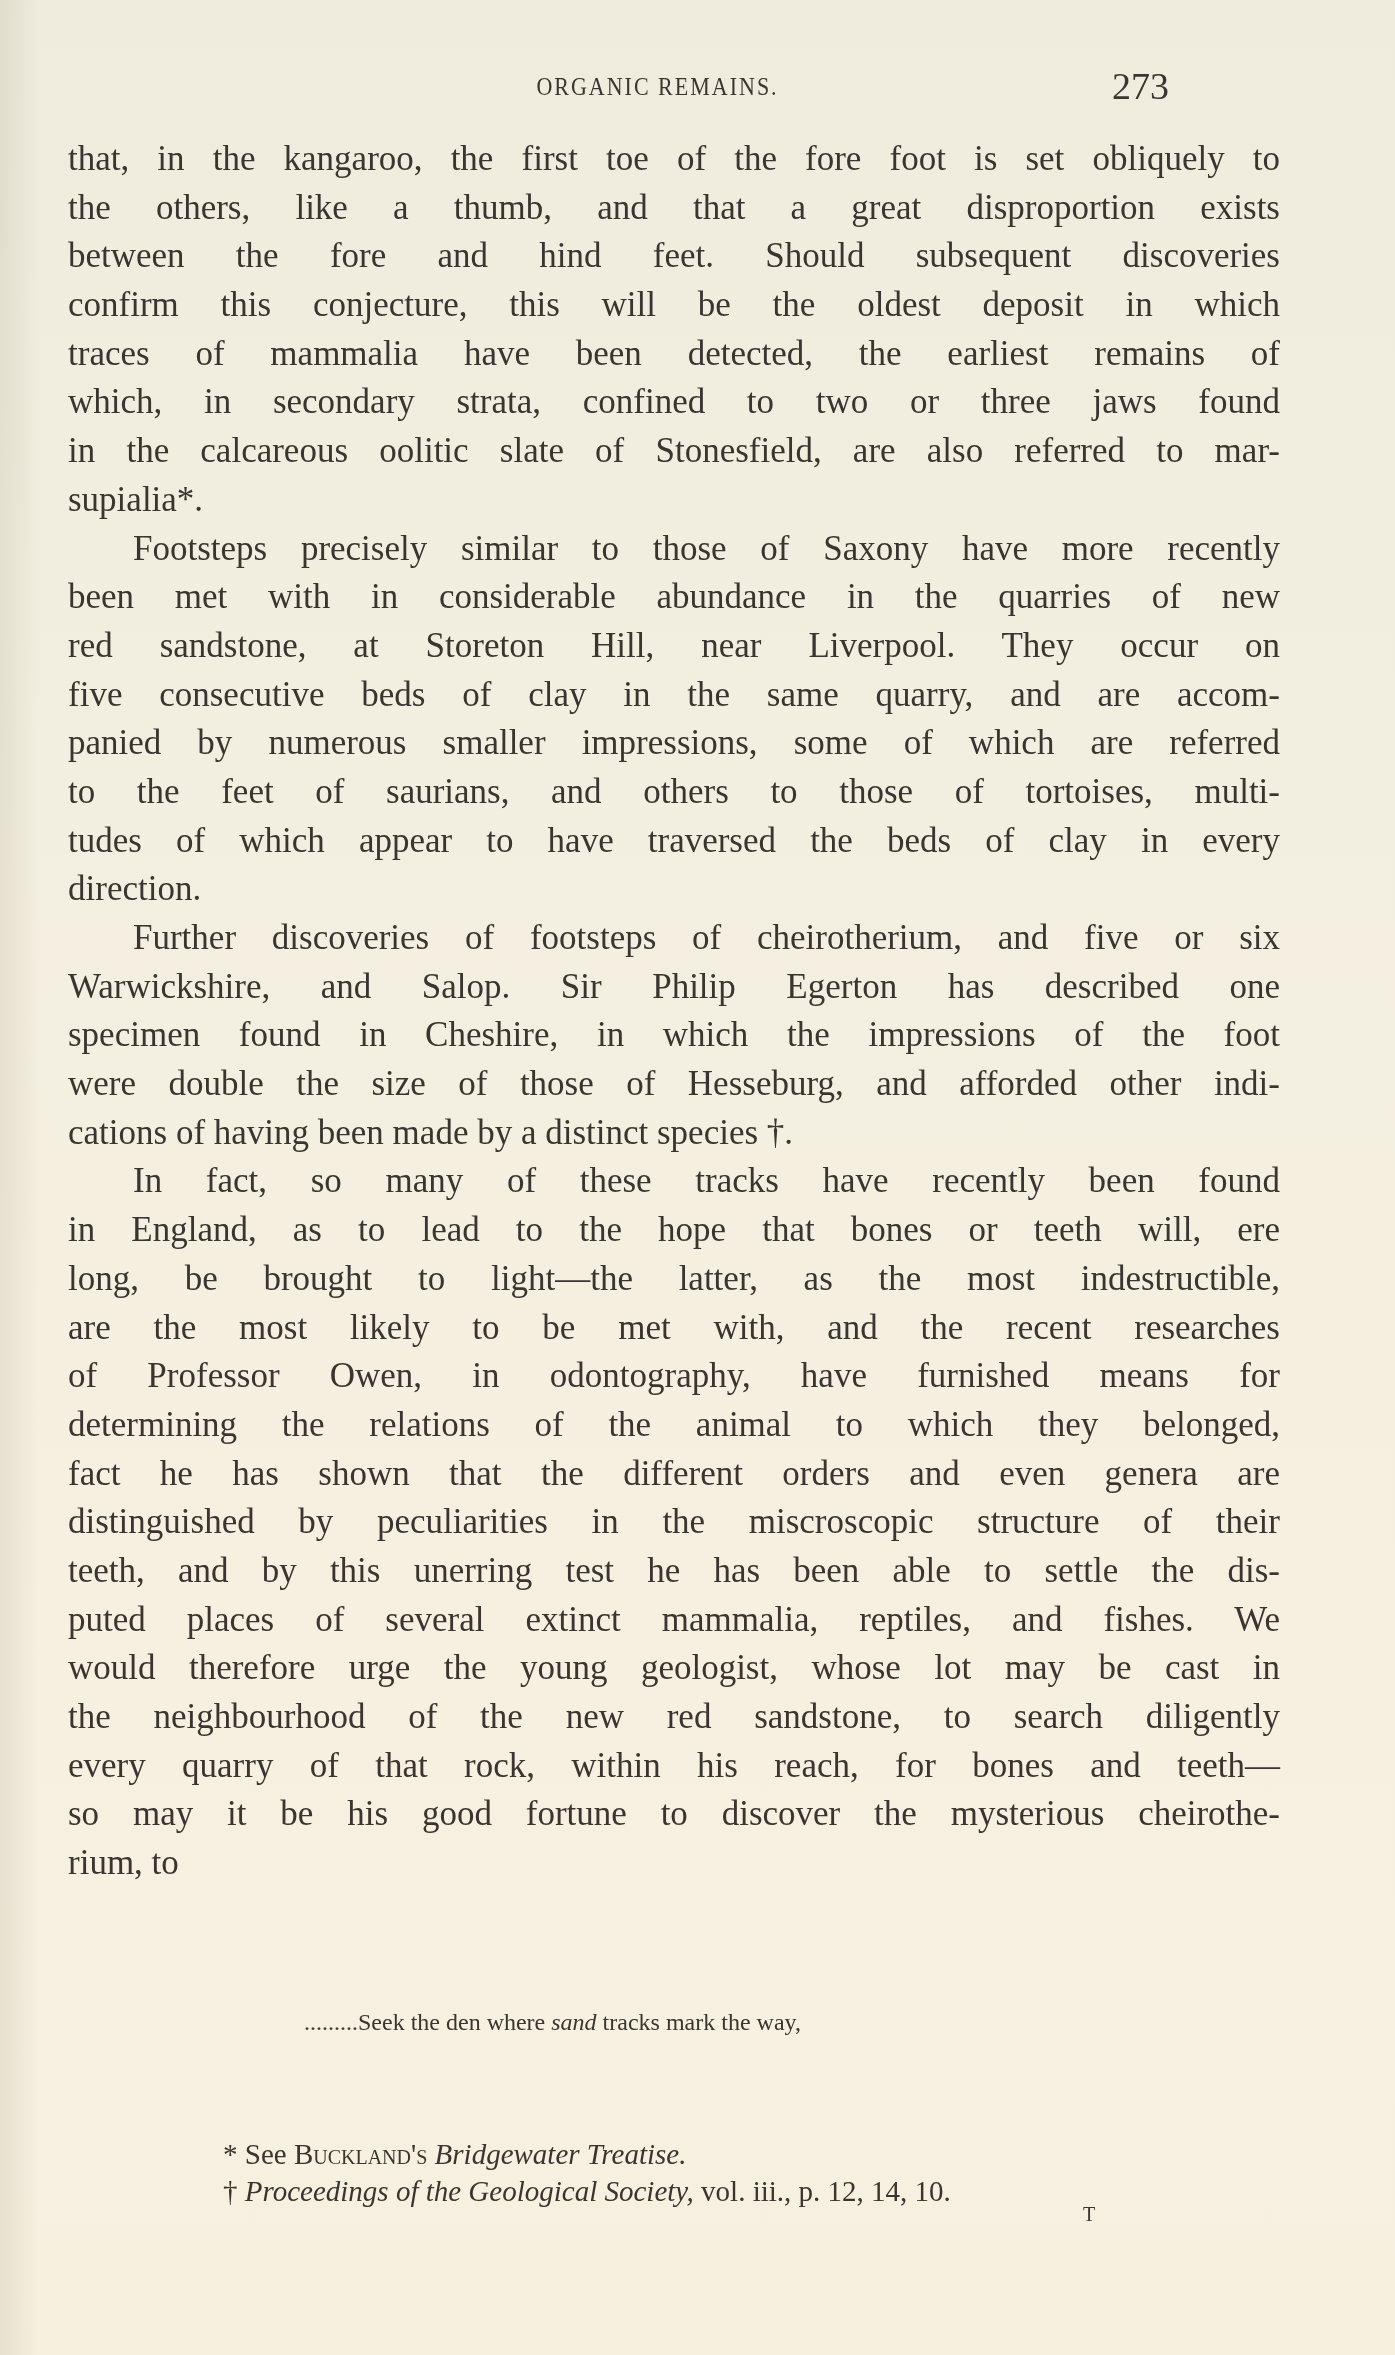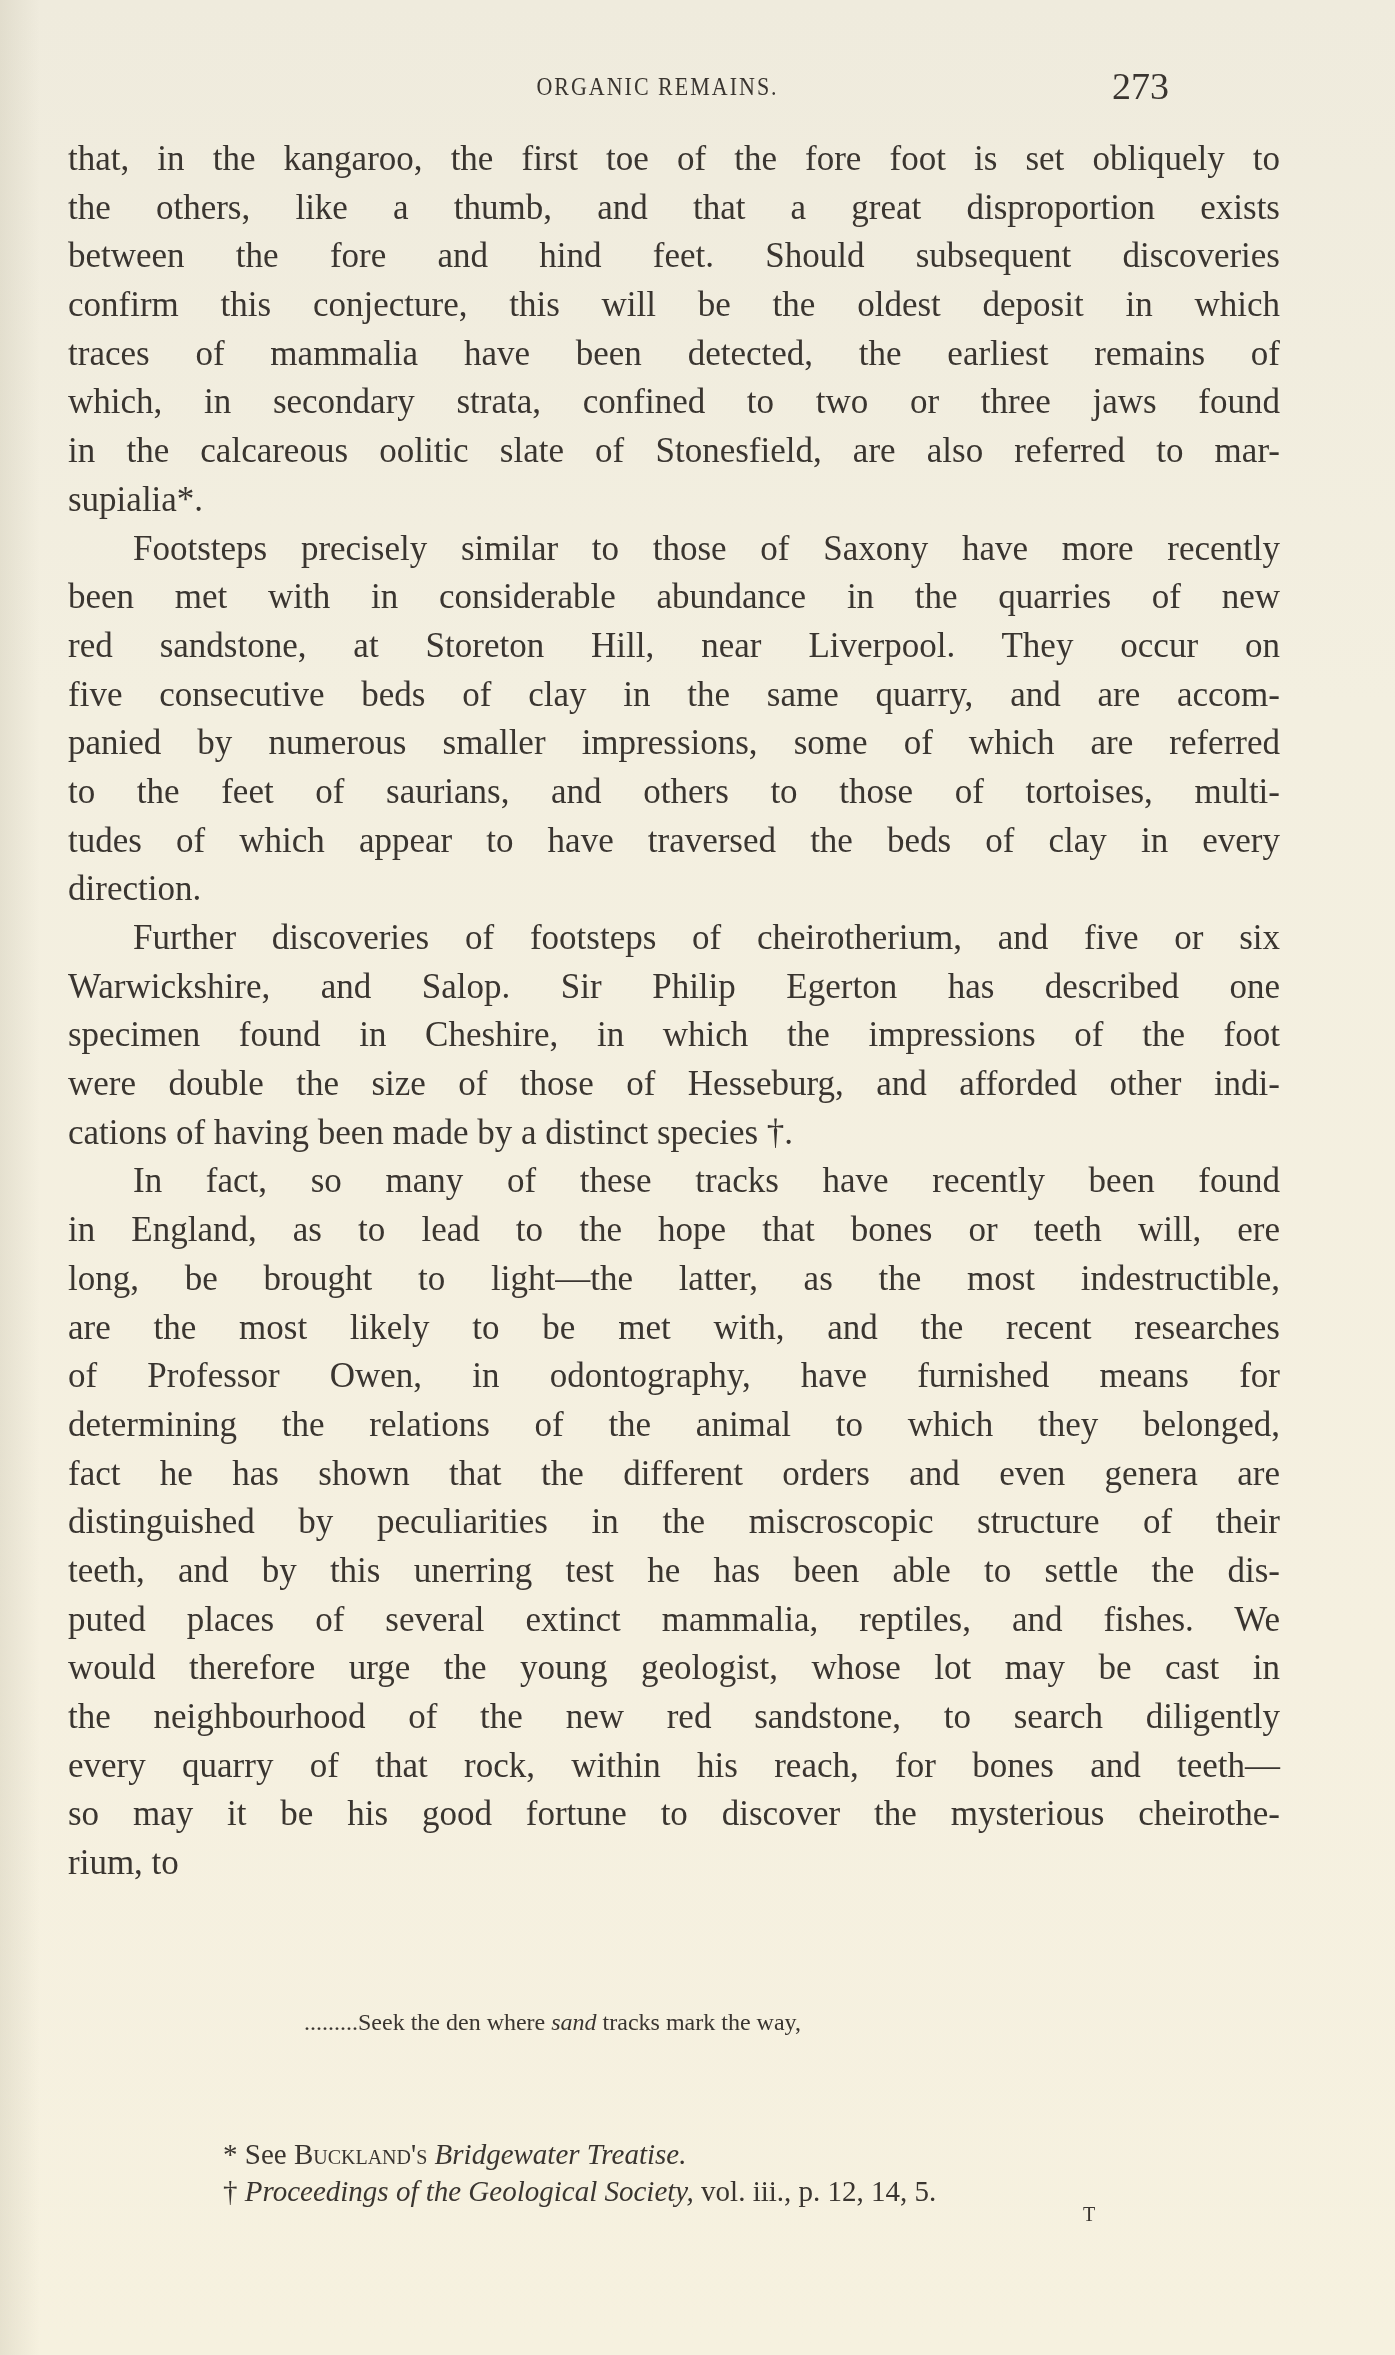--- a/index.html
+++ b/index.html
@@ -152,16 +152,16 @@
       <span class="line last">rium, to</span>
     </div>
   </div>
 
 <div class="verse">
   <span class="vline"><span>.........Seek the den where </span><em>sand</em><span> tracks mark the way,</span></span>
 </div>
 
 <div class="footnotes">
   <span class="fn"><span>*</span> <span>See </span><span class="sc">Buckland's</span> <em>Bridgewater Treatise.</em></span>
-  <span class="fn"><span>†</span> <em>Proceedings of the Geological Society,</em><span> vol. iii., p. 12, 14, 5.</span></span>
+  <span class="fn"><span>†</span> <em>Proceedings of the Geological Society,</em><span> vol. iii., p. 12, 14, 10.</span></span>
 </div>
 
 <span class="signature">T</span>
 
 </body></html>

